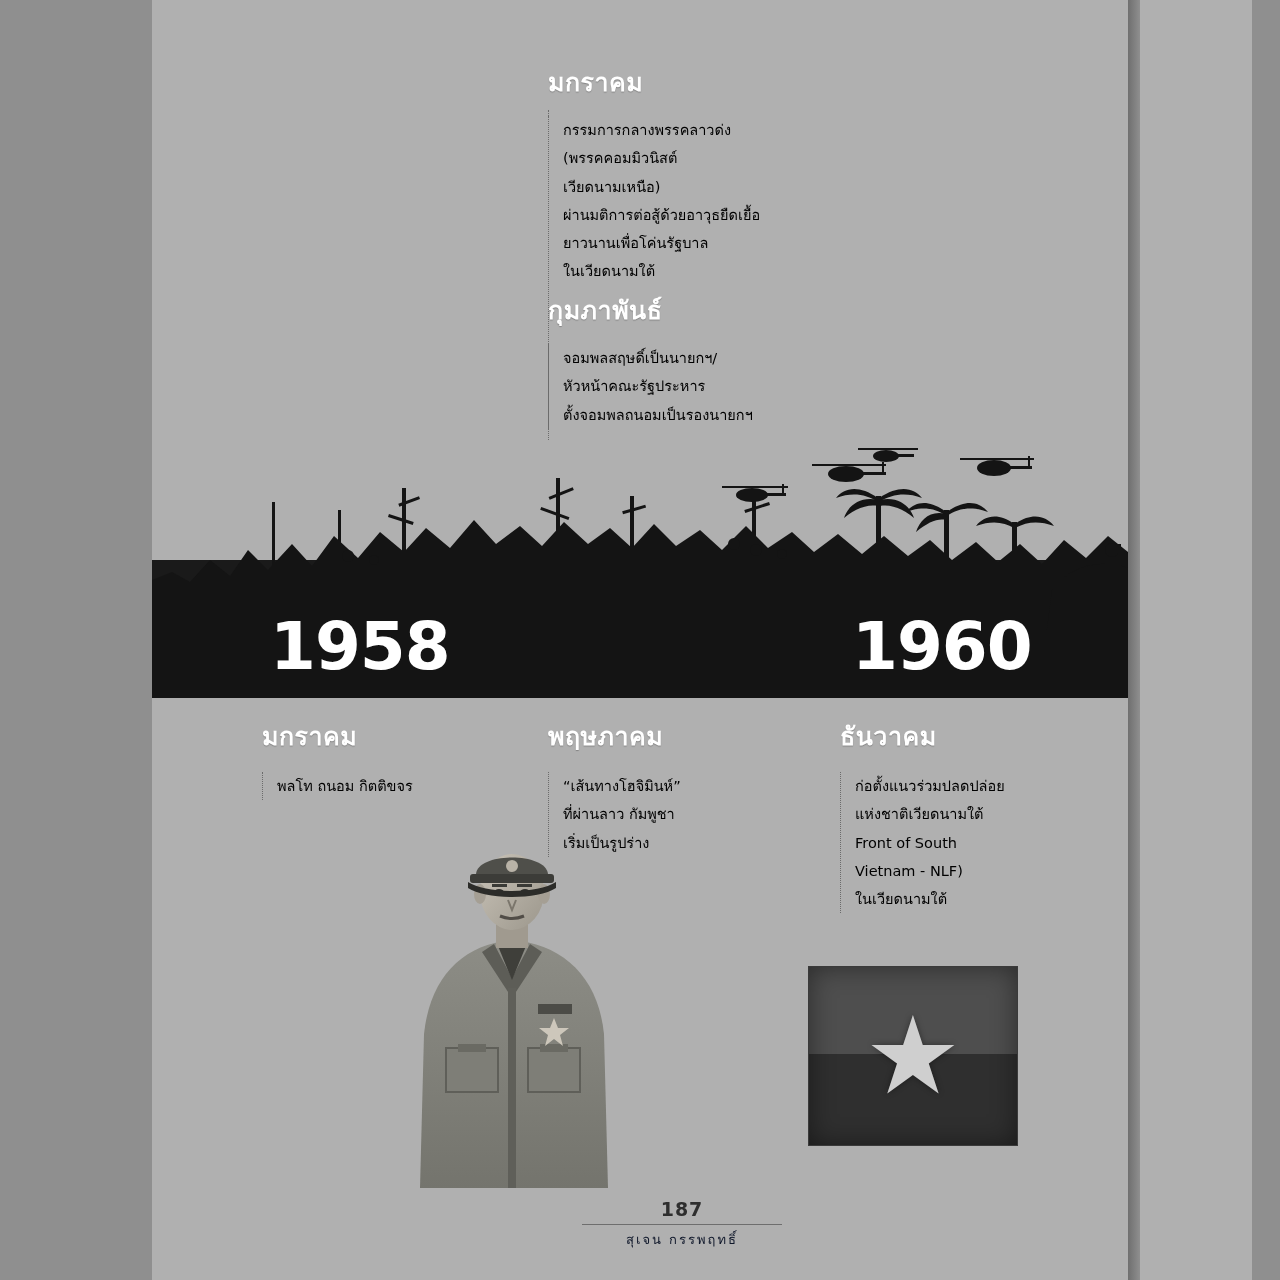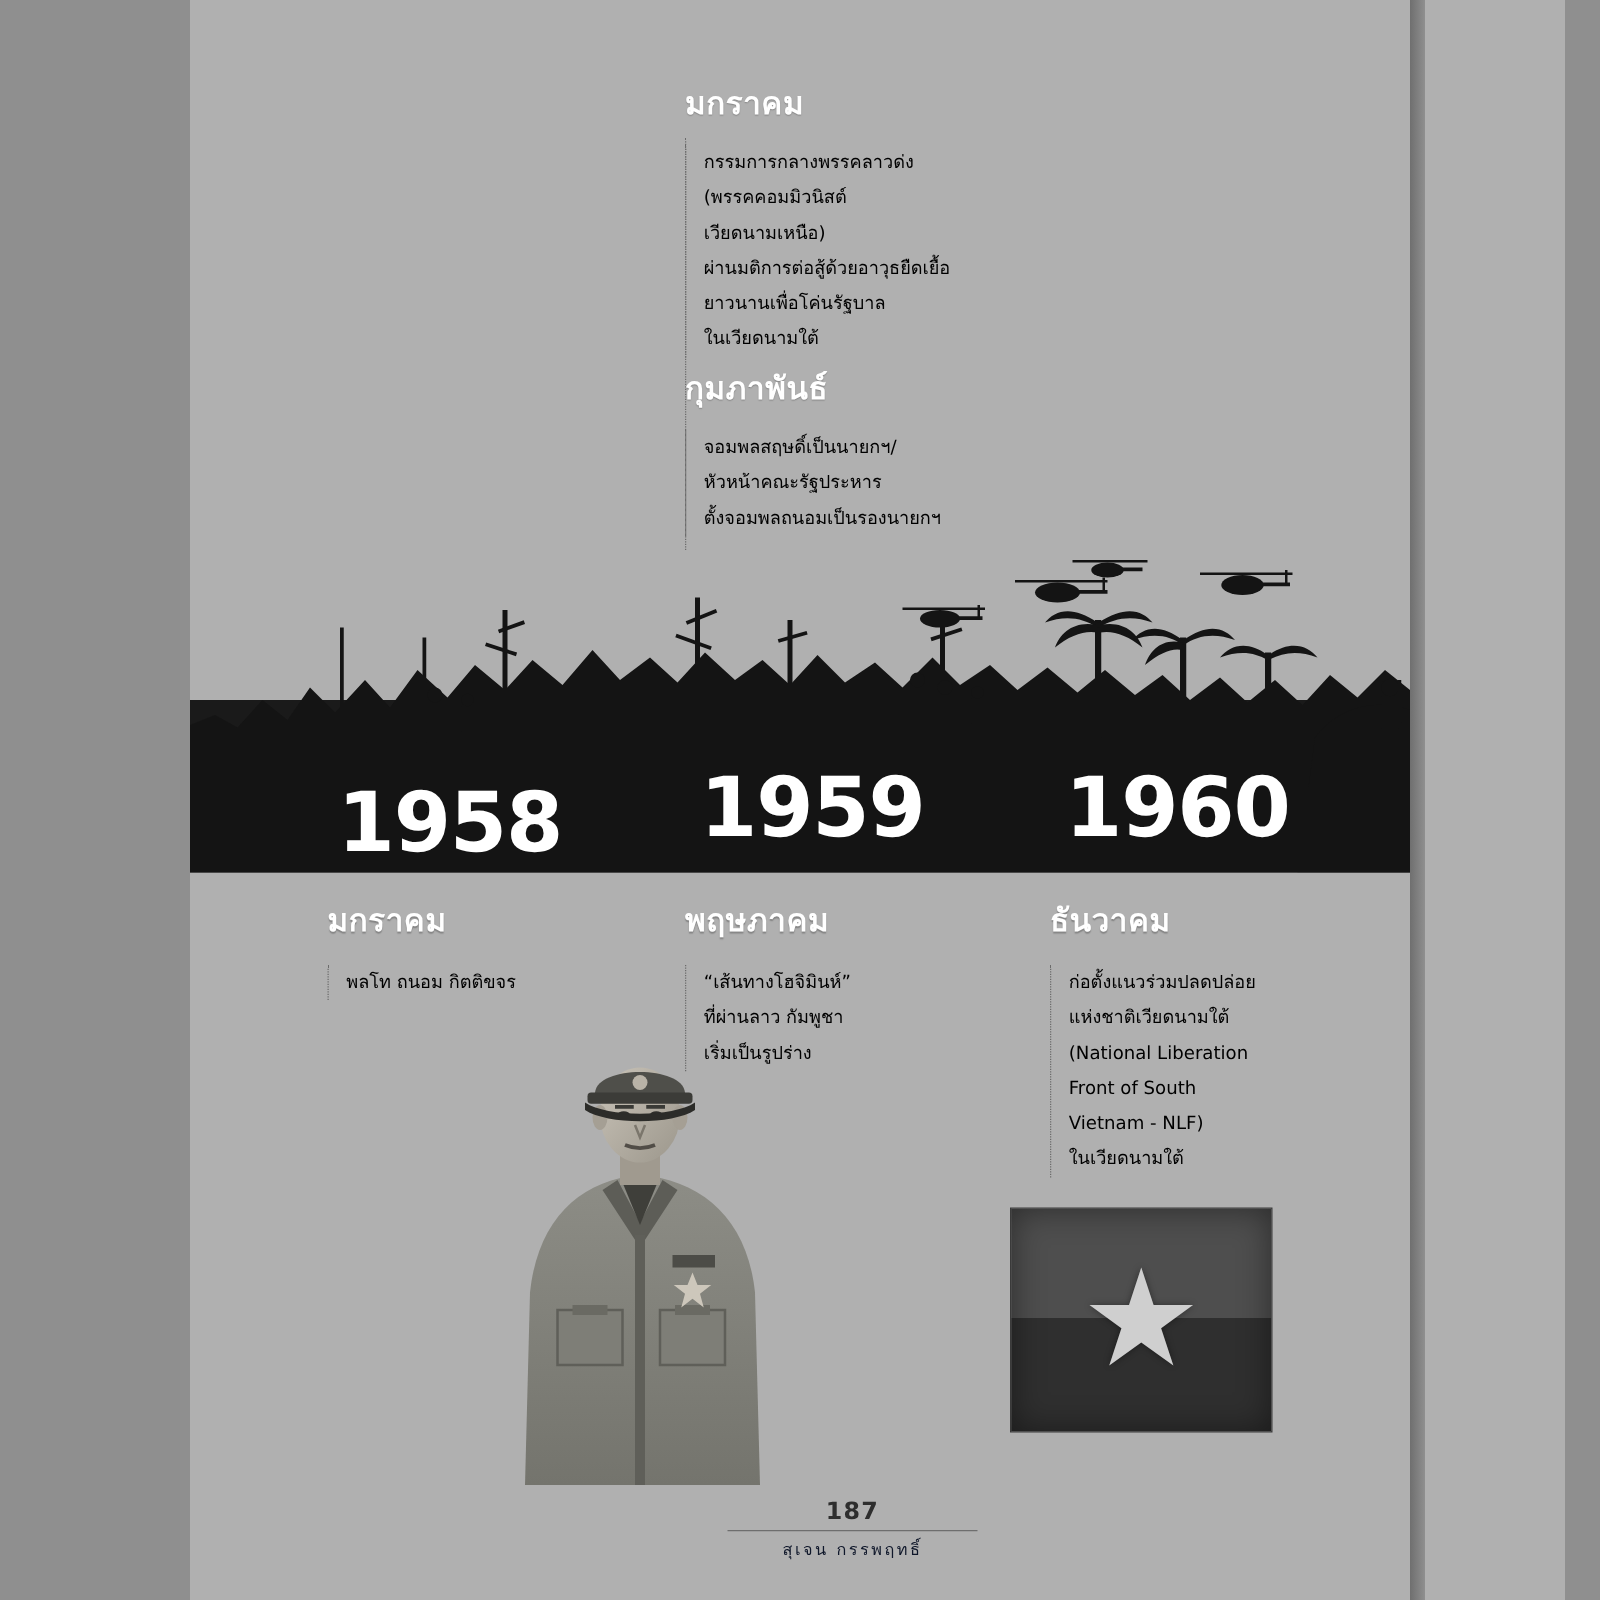--- a/index.html
+++ b/index.html
@@ -285,22 +285,21 @@
           <circle cx="392" cy="222" r="9"></circle>
           <circle cx="416" cy="222" r="9"></circle>
         </g>
       </g>
     </svg>
 
     <div class="sil" style="left:0; top:190px; width:976px; height:68px;"></div>
   </div>
 
   <div class="years">
-    <div class="year" style="left:118px; top:0;margin-top:12px;">1958</div>
-    <div class="year" style="left:408px; top:0;">1959</div>
+    <div class="year" style="left:118px; top:0;">1958</div>
     <div class="year" style="left:700px; top:0;">1960</div>
   </div>
 
   <div class="entry lower" style="left:110px; top:716px; width:250px;">
     <h2>มกราคม</h2>
     <div class="body">
       <div>พลโท ถนอม  กิตติขจร</div>
     </div>
   </div>
 
@@ -311,21 +310,20 @@
       <div>ที่ผ่านลาว  กัมพูชา</div>
       <div>เริ่มเป็นรูปร่าง</div>
     </div>
   </div>
 
   <div class="entry lower" style="left:688px; top:716px; width:250px;">
     <h2>ธันวาคม</h2>
     <div class="body">
       <div>ก่อตั้งแนวร่วมปลดปล่อย</div>
       <div>แห่งชาติเวียดนามใต้</div>
-      <div>(National Liberation</div>
       <div>Front of South</div>
       <div>Vietnam - NLF)</div>
       <div>ในเวียดนามใต้</div>
     </div>
   </div>
 
   <div class="portrait">
     <svg width="200" height="340" viewBox="0 0 200 340">
       <defs>
         <linearGradient id="uni" x1="0" y1="0" x2="0" y2="1">

